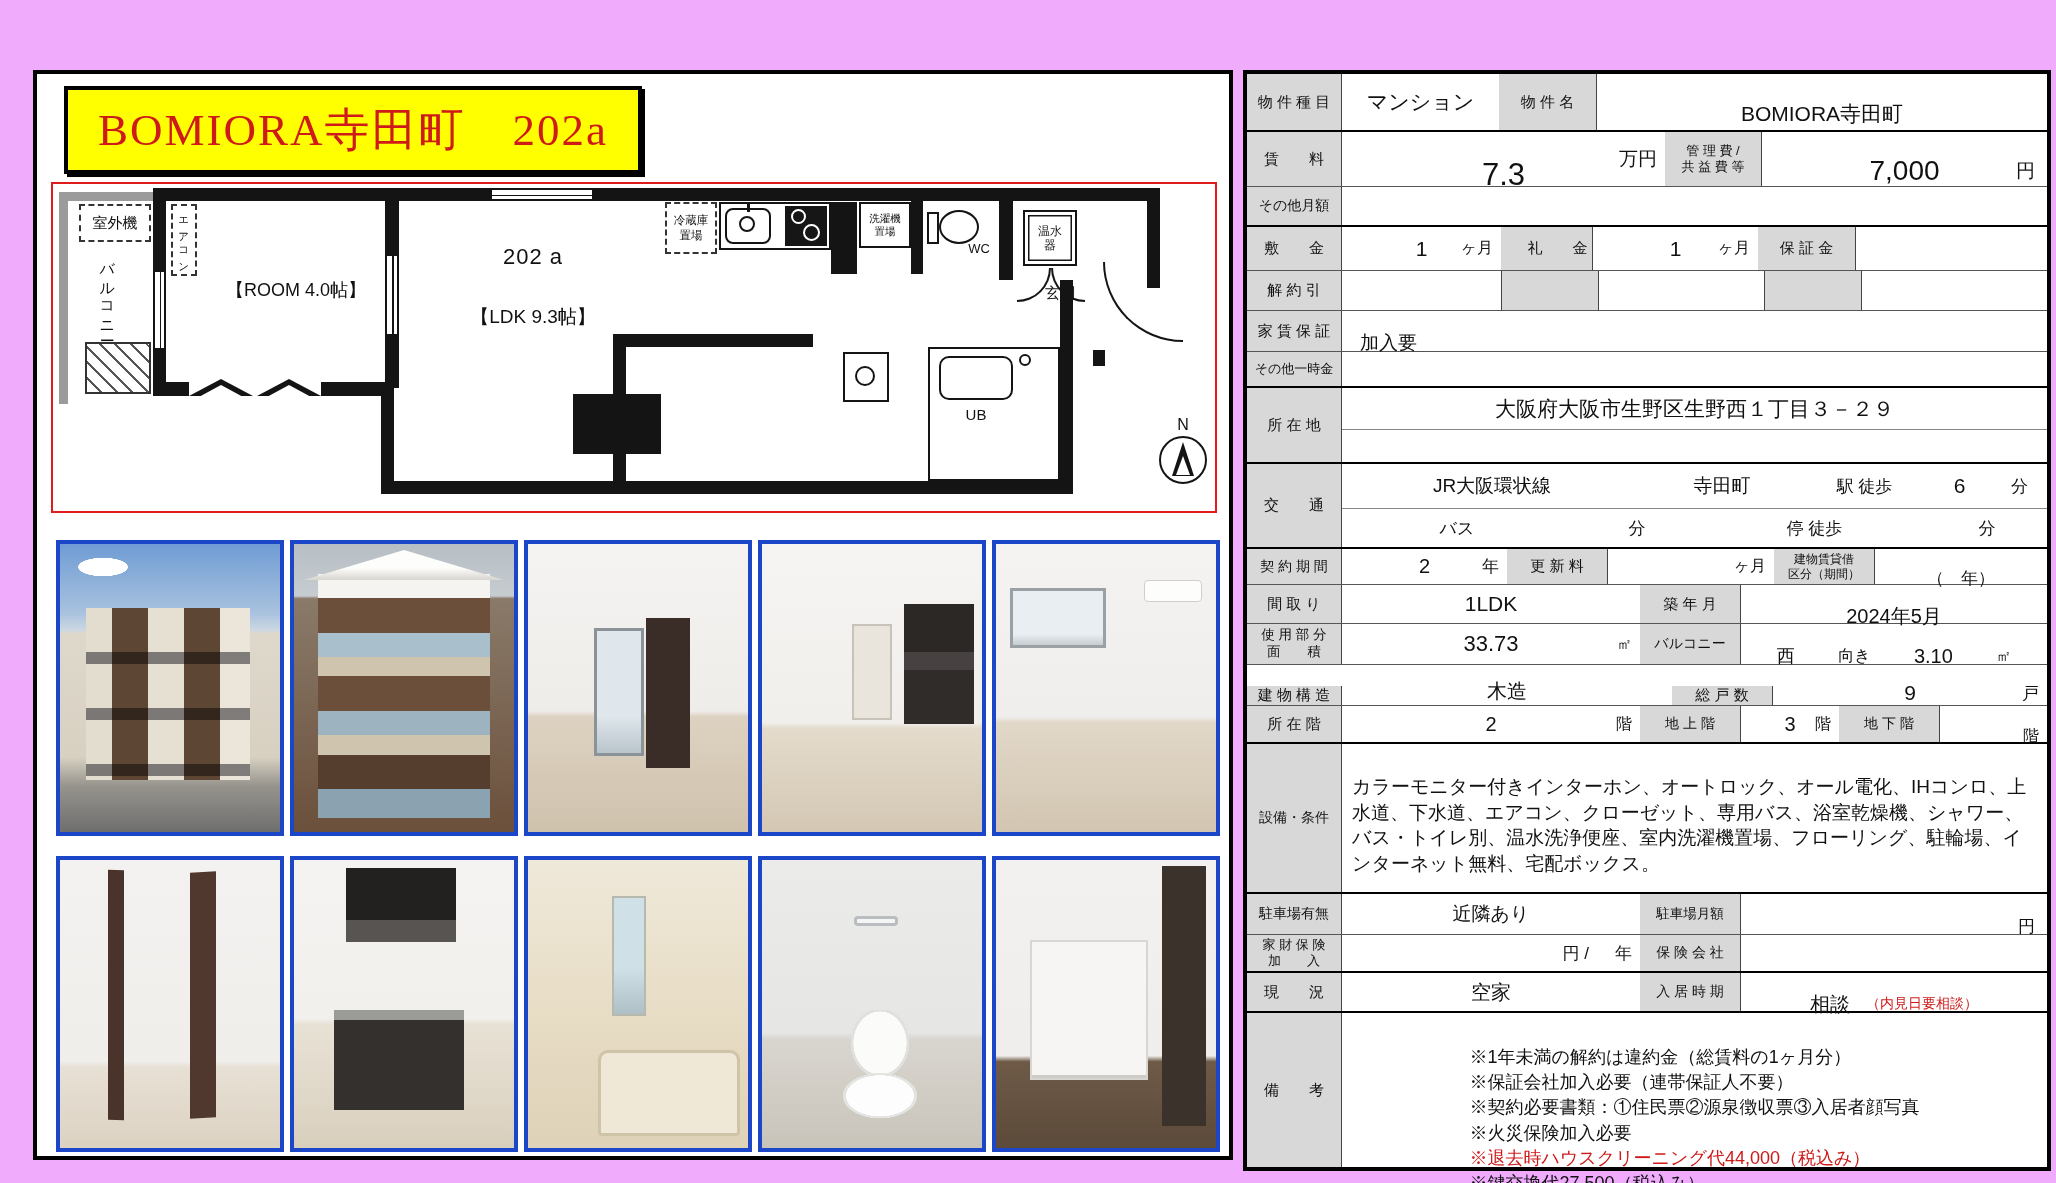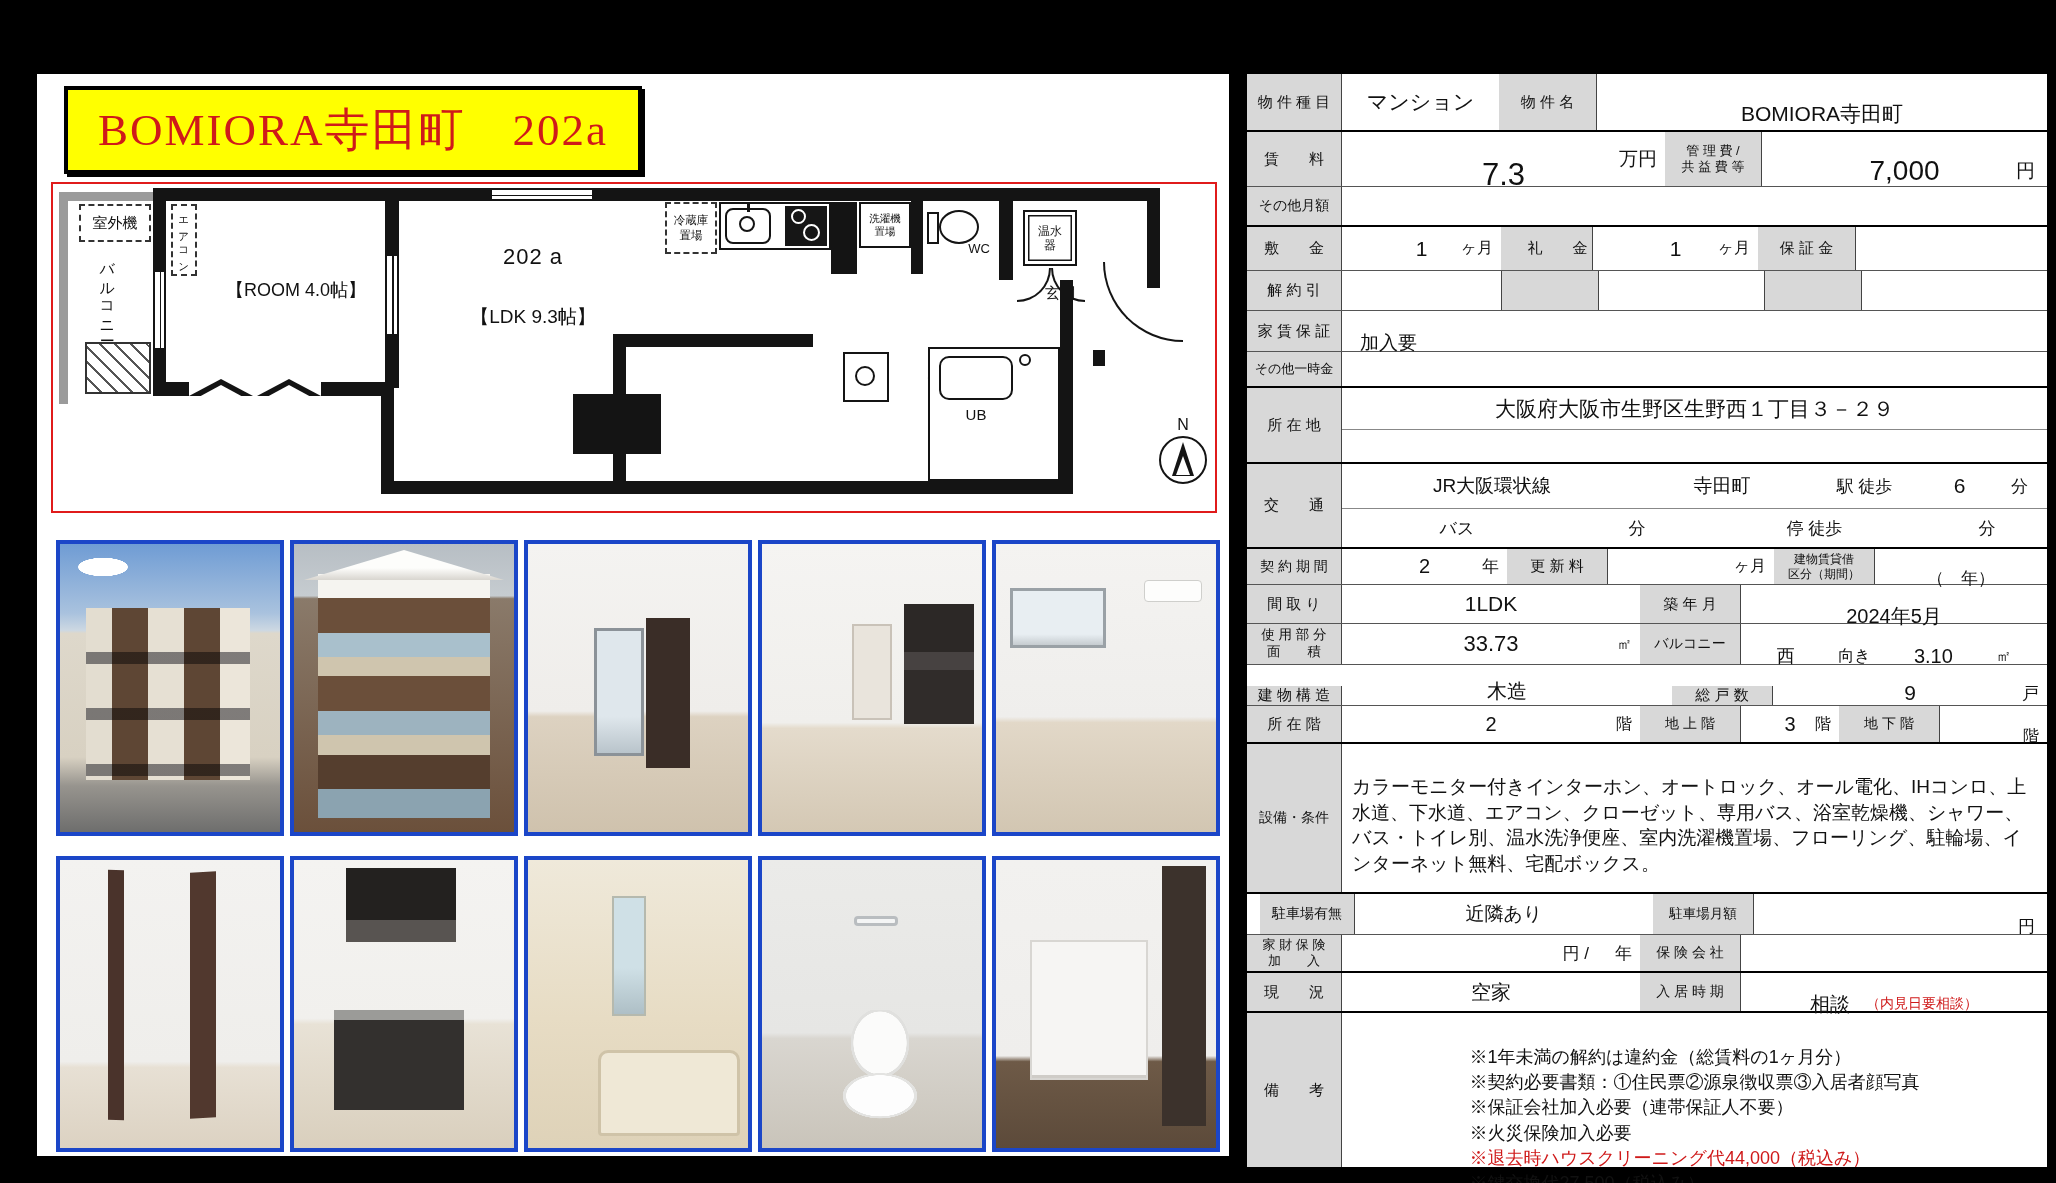--- a/index.html
+++ b/index.html
@@ -1,16 +1,16 @@
 <!DOCTYPE html>
 <html><head>
 <meta charset="utf-8">
 <style>
   html,body{margin:0;padding:0;background:#fff;}
-  #root{position:relative;width:2056px;height:1183px;background:#000000;overflow:hidden;
+  #root{position:relative;width:2056px;height:1183px;background:#f0abfc;overflow:hidden;
         font-family:"Liberation Sans",sans-serif;color:#111;}
   *{box-sizing:border-box;}
 
   
   #panel{position:absolute;left:33px;top:70px;width:1200px;height:1090px;border:4px solid #000;background:#fff;}
   #titlebox{position:absolute;left:27px;top:12px;width:578px;height:88px;background:#ffff00;
             border:4px solid #000;box-shadow:3px 3px 0 #000;
             display:flex;align-items:center;justify-content:center;}
   #titlebox span{font-family:"Liberation Serif",serif;font-size:45px;letter-spacing:2px;color:#cf1a1a;}
 
@@ -395,21 +395,21 @@
       </div>
     </div>
 
     <div class="trow thick" style="height:150px;">
       <div class="lbl first" style="font-size:14px;">設備・条件</div>
       <div class="cell grow" style="align-items:flex-start;">
         <span class="eqtext">カラーモニター付きインターホン、オートロック、オール電化、IHコンロ、上水道、下水道、エアコン、クローゼット、専用バス、浴室乾燥機、シャワー、バス・トイレ別、温水洗浄便座、室内洗濯機置場、フローリング、駐輪場、インターネット無料、宅配ボックス。</span>
       </div>
     </div>
 
-    <div class="trow" style="height:41px;padding-left:13px;">
+    <div class="trow" style="height:41px;">
       <div class="lbl first" style="font-size:14px;">駐車場有無</div>
       <div class="cell" style="width:298px;font-size:19px;">近隣あり</div>
       <div class="lbl" style="width:101px;font-size:13.5px;">駐車場月額</div>
       <div class="cell grow">
         <span class="runit" style="font-size:17px;right:12px;">円</span>
       </div>
     </div>
 
     <div class="trow thick" style="height:38px;">
       <div class="lbl first" style="font-size:13px;">
@@ -432,22 +432,22 @@
         <span style="font-size:20px;">相談</span>
         <span class="red" style="font-size:14px;margin-left:16px;">（内見日要相談）</span>
       </div>
     </div>
 
     <div class="trow last" style="height:154px;">
       <div class="lbl first">備　　考</div>
       <div class="cell grow" style="align-items:flex-start;">
         <span class="remarks">
           <span style="display:block;">※1年未満の解約は違約金（総賃料の1ヶ月分）</span>
+          <span style="display:block;">※保証会社加入必要（連帯保証人不要）</span>
           <span style="display:block;">※契約必要書類：①住民票②源泉徴収票③入居者顔写真</span>
-          <span style="display:block;">※保証会社加入必要（連帯保証人不要）</span>
           <span style="display:block;">※火災保険加入必要</span>
           <span style="display:block;" class="red">※退去時ハウスクリーニング代44,000（税込み）</span>
           <span style="display:block;">※鍵交換代27,500（税込み）</span>
         </span>
       </div>
     </div>
 
   </div>
 </div>
 

